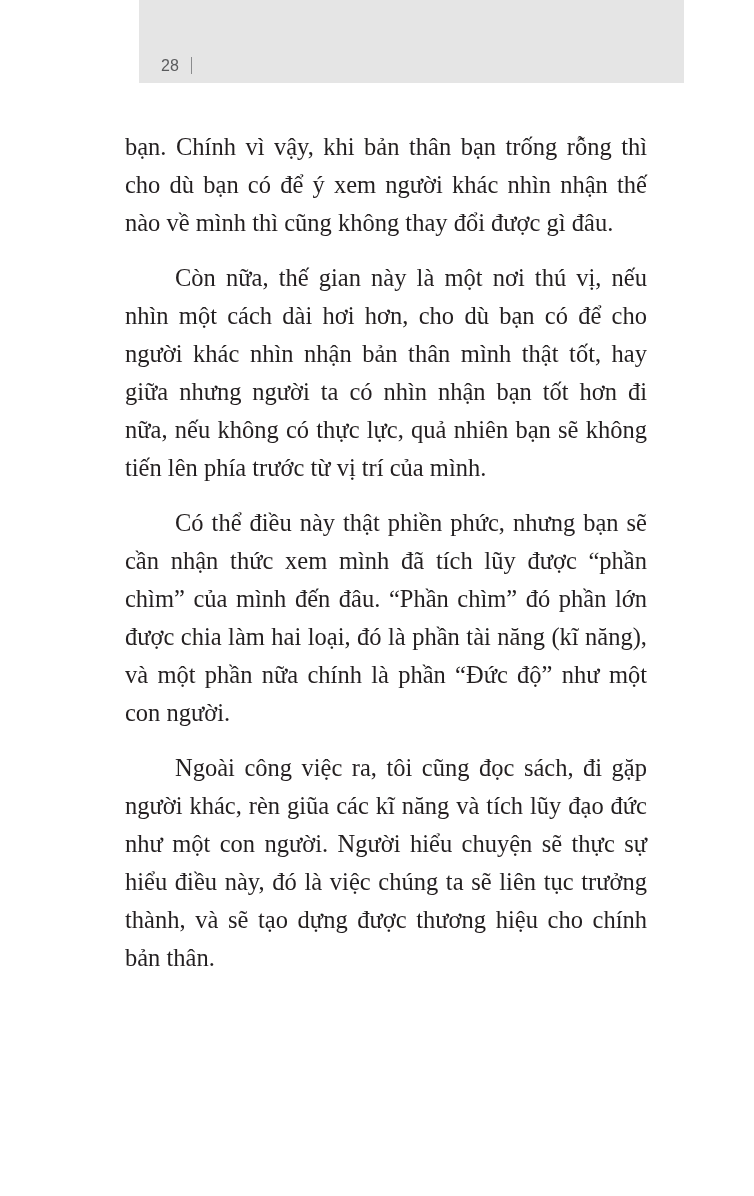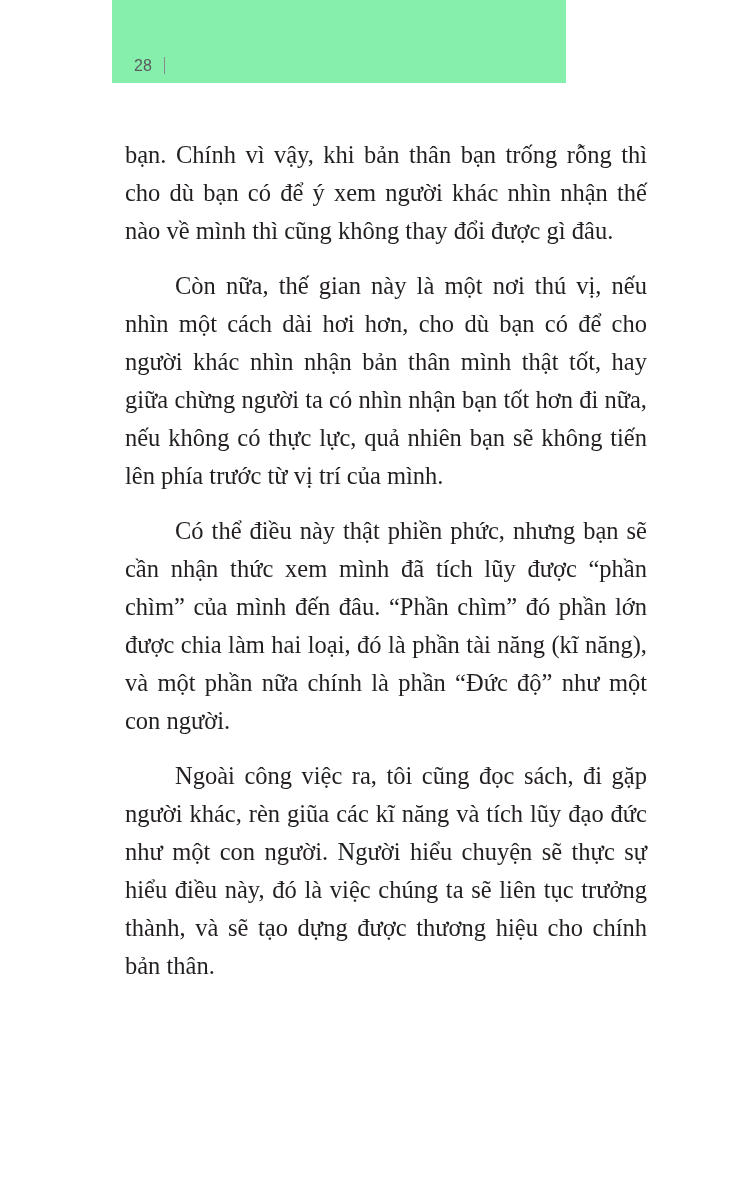--- a/index.html
+++ b/index.html
@@ -8,25 +8,25 @@
       background: #ffffff;
     }
     body {
       width: 754px;
       height: 1196px;
       position: relative;
       overflow: hidden;
     }
     .running-header {
       position: absolute;
-      left: 112px;
+      left: 139px;
       top: 0;
-      width: 454px;
+      width: 545px;
       height: 83px;
-      background: #86efac;
+      background: #e5e5e5;
     }
     .page-number {
       position: absolute;
       left: 22px;
       top: 56px;
       font-family: "Liberation Sans", sans-serif;
       font-size: 16px;
       color: #5a5b5d;
       line-height: 20px;
     }
@@ -54,32 +54,32 @@
       left: 125px;
       top: 124px;
       width: 522px;
       font-family: "Liberation Serif", serif;
       font-size: 24.5px;
       line-height: 38px;
       color: #231f20;
       text-align: justify;
     }
     .body-text p {
-      margin: 12px 0 17px 0;
+      margin: 4px 0 17px 0;
     }
     .body-text p.indent {
       text-indent: 50px;
     }
   </style>
 </head>
 <body>
 
 <div class="running-header">
   <span class="page-number">28</span>
   <span class="header-sep"></span>
 </div>
 
 <div class="body-text">
   <p>bạn. Chính vì vậy, khi bản thân bạn trống rỗng thì cho dù bạn có để ý xem người khác nhìn nhận thế nào về mình thì cũng không thay đổi được gì đâu.</p>
-  <p class="indent">Còn nữa, thế gian này là một nơi thú vị, nếu nhìn một cách dài hơi hơn, cho dù bạn có để cho người khác nhìn nhận bản thân mình thật tốt, hay giữa chừng người ta có nhìn nhận bạn tốt hơn đi nữa, nếu không có thực lực, quả nhiên bạn sẽ không tiến lên phía trước từ vị trí của mình.</p>
+  <p class="indent">Còn nữa, thế gian này là một nơi thú vị, nếu nhìn một cách dài hơi hơn, cho dù bạn có để cho người khác nhìn nhận bản thân mình thật tốt, hay giữa nhưng người ta có nhìn nhận bạn tốt hơn đi nữa, nếu không có thực lực, quả nhiên bạn sẽ không tiến lên phía trước từ vị trí của mình.</p>
   <p class="indent">Có thể điều này thật phiền phức, nhưng bạn sẽ cần nhận thức xem mình đã tích lũy được “phần chìm” của mình đến đâu. “Phần chìm” đó phần lớn được chia làm hai loại, đó là phần tài năng (kĩ năng), và một phần nữa chính là phần “Đức độ” như một con người.</p>
   <p class="indent">Ngoài công việc ra, tôi cũng đọc sách, đi gặp người khác, rèn giũa các kĩ năng và tích lũy đạo đức như một con người. Người hiểu chuyện sẽ thực sự hiểu điều này, đó là việc chúng ta sẽ liên tục trưởng thành, và sẽ tạo dựng được thương hiệu cho chính bản thân.</p>
 </div>
 
 </body></html>

